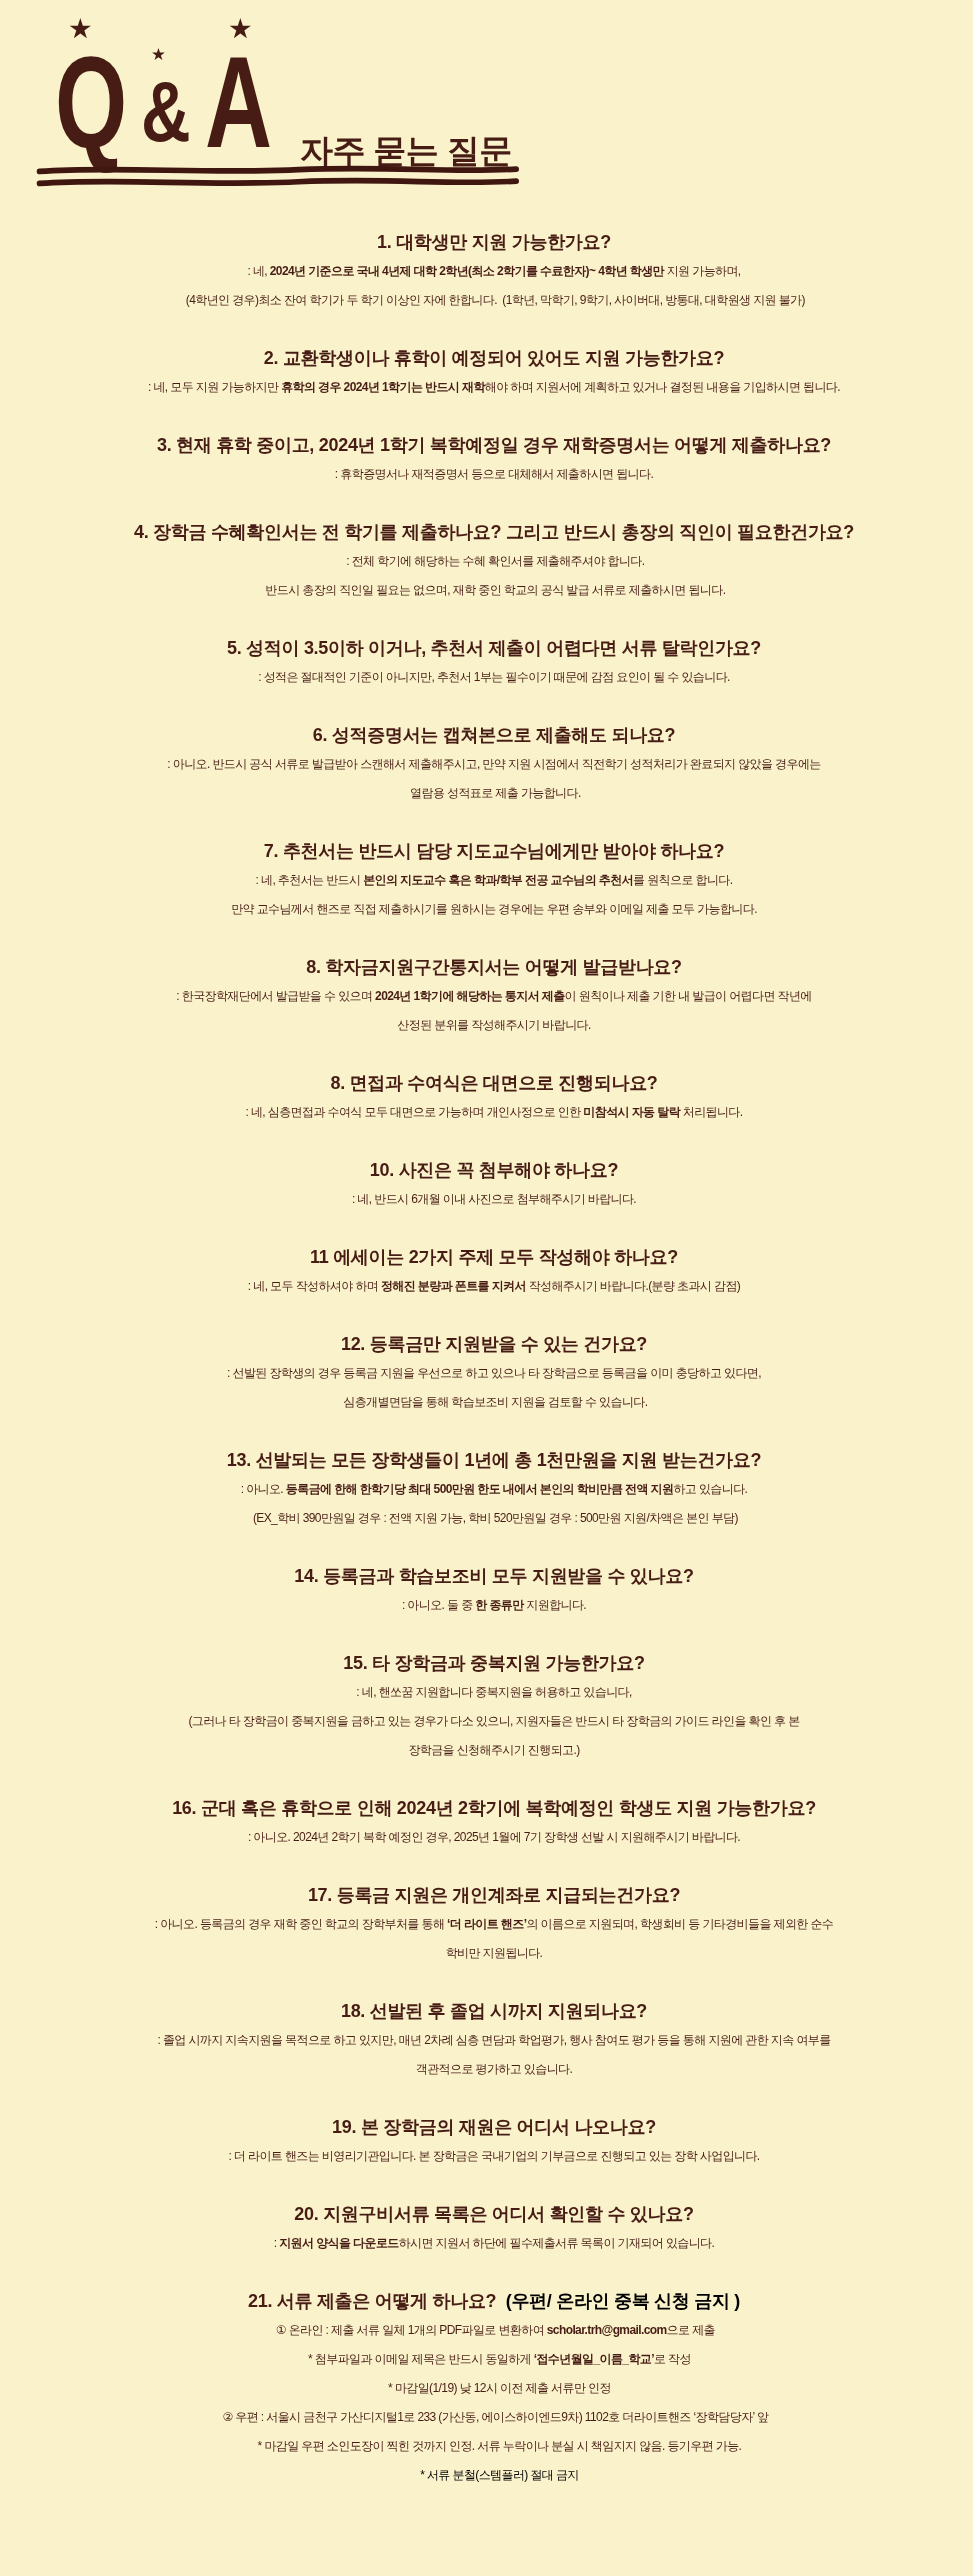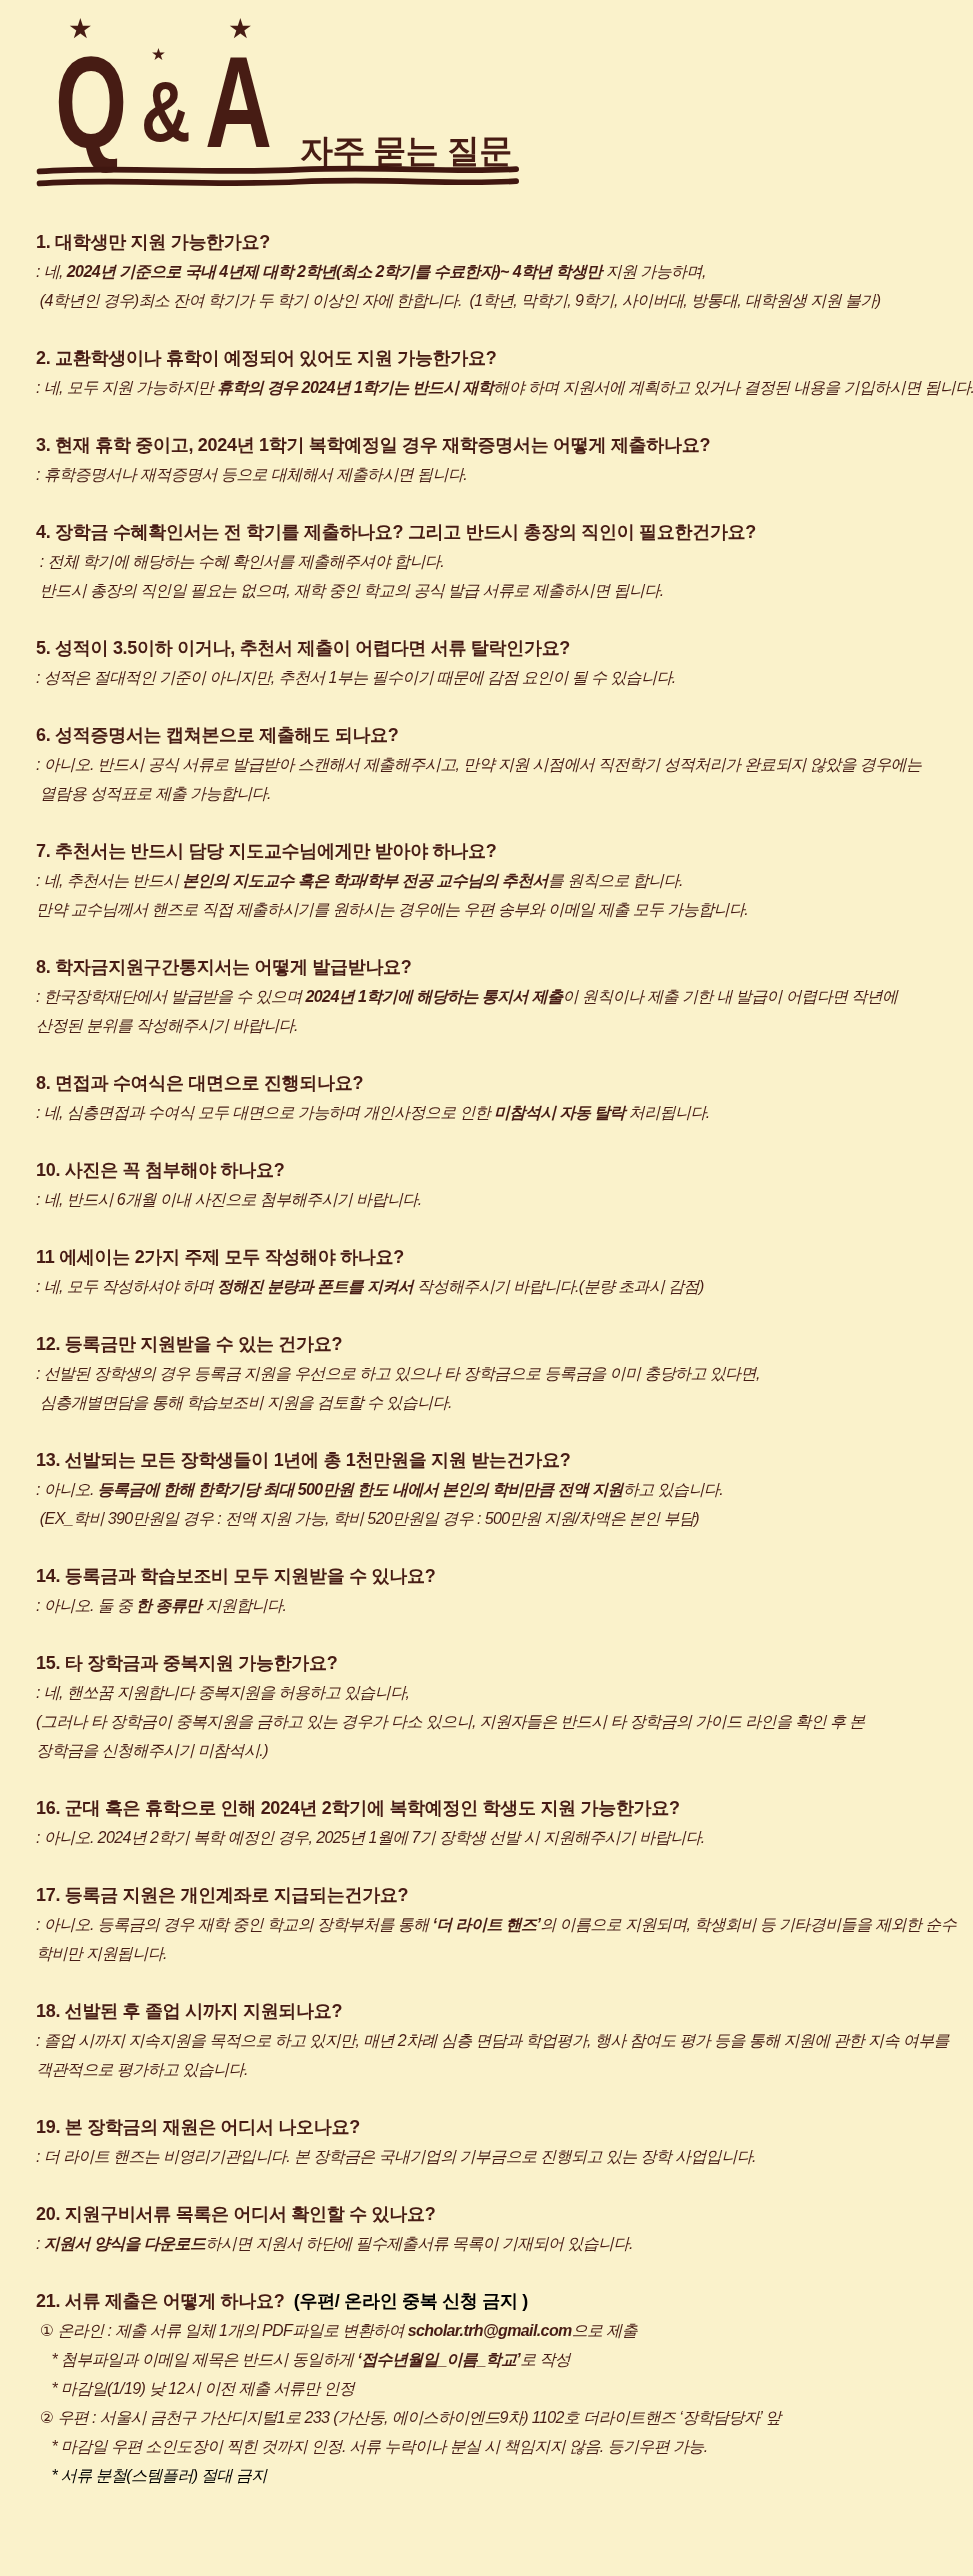--- a/index.html
+++ b/index.html
@@ -33,30 +33,30 @@
   .s3{left:228px;top:15px;font-size:27.5px;}
   .subtitle{
     position:absolute;left:300px;top:103px;
     font-weight:700;font-size:33px;letter-spacing:-0.6px;
     color:#471C14;
     margin-top:26px;
   }
   .underline{position:absolute;left:35px;top:164px;}
   
   .faq-list{
-    position:absolute;left:36px;top:228px;width:916px;
+    position:absolute;left:36px;top:228px;width:916px;text-align:center;
   }
   .blk{margin-bottom:29px;}
   .fq{
     font-weight:700;font-size:18px;line-height:29px;
     letter-spacing:-0.3px;white-space:pre;
   }
   .fa{
-    font-weight:400;font-size:16px;line-height:29px;
-    letter-spacing:-0.6px;white-space:pre;font-style:italic;
+    font-weight:400;font-size:12px;line-height:29px;
+    letter-spacing:-0.6px;white-space:pre;
   }
   .fa .b{font-weight:700;}
   .red{color:#000000;}
 </style>
 </head>
 <body>
 
 <div class="header">
   <span class="star s1">★</span>
   <span class="star s2">★</span>
@@ -132,21 +132,21 @@
       <div class="fa"><span> (EX_학비 390만원일 경우 : 전액 지원 가능, 학비 520만원일 경우 : 500만원 지원/차액은 본인 부담)</span></div>
     </div>
     <div class="blk">
       <div class="fq"><span>14. 등록금과 학습보조비 모두 지원받을 수 있나요?</span></div>
       <div class="fa"><span>: 아니오. 둘 중 </span><span class="b">한 종류만</span><span> 지원합니다.</span></div>
     </div>
     <div class="blk">
       <div class="fq"><span>15. 타 장학금과 중복지원 가능한가요?</span></div>
       <div class="fa"><span>: 네, 핸쏘꿈 지원합니다 중복지원을 허용하고 있습니다,</span></div>
       <div class="fa"><span>(그러나 타 장학금이 중복지원을 금하고 있는 경우가 다소 있으니, 지원자들은 반드시 타 장학금의 가이드 라인을 확인 후 본</span></div>
-      <div class="fa"><span>장학금을 신청해주시기 미참석시.)</span></div>
+      <div class="fa"><span>장학금을 신청해주시기 진행되고.)</span></div>
     </div>
     <div class="blk">
       <div class="fq"><span>16. 군대 혹은 휴학으로 인해 2024년 2학기에 복학예정인 학생도 지원 가능한가요?</span></div>
       <div class="fa"><span>: 아니오. 2024년 2학기 복학 예정인 경우, 2025년 1월에 7기 장학생 선발 시 지원해주시기 바랍니다.</span></div>
     </div>
     <div class="blk">
       <div class="fq"><span>17. 등록금 지원은 개인계좌로 지급되는건가요?</span></div>
       <div class="fa"><span>: 아니오. 등록금의 경우 재학 중인 학교의 장학부처를 통해 </span><span class="b">‘더 라이트 핸즈’</span><span>의 이름으로 지원되며, 학생회비 등 기타경비들을 제외한 순수</span></div>
       <div class="fa"><span>학비만 지원됩니다.</span></div>
     </div>

